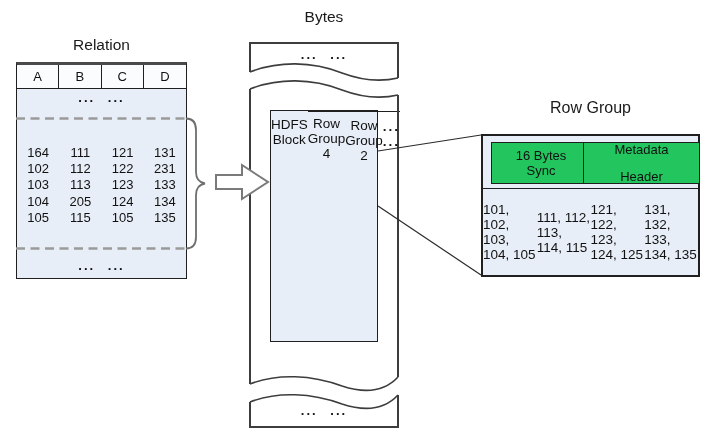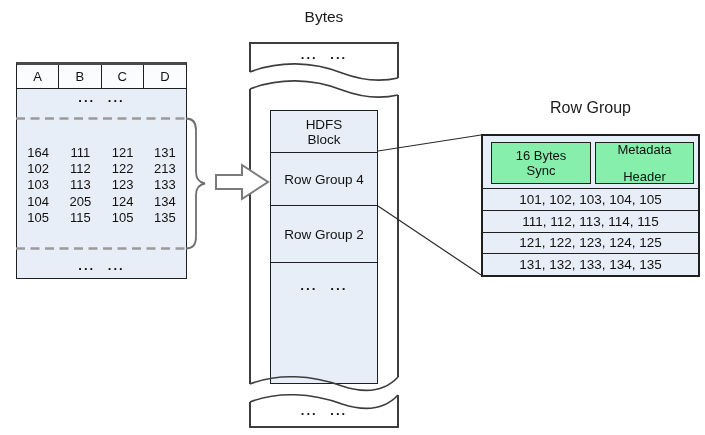--- a/index.html
+++ b/index.html
@@ -37,76 +37,77 @@
   }
   .rt-cell { display:flex; align-items:center; justify-content:center; }
 
   
   .strip-ellipsis { position:absolute; left:250px; width:148px; text-align:center; }
   .se-top { top:47px; }
   .se-bottom { top:403px; }
 
   
   .stack {
-    position:absolute; left:270px; top:110px; width:108px; height:274px;
+    position:absolute; left:270px; top:110px; width:108px; height:232px;
     box-sizing:border-box; background:#e8eef7; border:1.6px solid #1f1f1f;
-    display:flex; flex-direction:column;
+    display:flex; flex-direction:row;
   }
   .stack-sec {
     display:flex; align-items:center; justify-content:center;
     font-size:13.5px; text-align:center; border-top:1.6px solid #1f1f1f;
     box-sizing:border-box;
   }
   .stack-sec:first-child { border-top:none; }
   .hdfs { flex-direction:column; line-height:15px; height:41px; }
   .h53 { height:53px; } .h57 { height:57px; } .h45 { height:45px; } .grow { flex:1; }
 
   
   .detail {
     position:absolute; left:481px; top:134px; width:219px; height:143px;
     box-sizing:border-box; background:#e8eef7; border:2px solid #1f1f1f;
   }
   .d-box {
     position:absolute; top:6px; height:42px; box-sizing:border-box;
-    border:1.5px solid #1f1f1f; background:#86efac;
+    border:1.5px solid #1f1f1f; background:#22c55e;
     display:flex; flex-direction:column; align-items:center; justify-content:center;
     font-size:13px; line-height:15.5px; text-align:center;
   }
   .d-sync { left:8px; width:100px; }
-  .d-meta { left:112px; width:99px;gap:12px; }
-  .d-rows { position:absolute; left:0; right:0; top:52px; bottom:0; display:flex; flex-direction:column; }
+  .d-meta { left:100px; width:117px;gap:12px; }
+  .d-rows { position:absolute; left:0; right:0; top:52px; bottom:0; display:flex; flex-direction:row; }
   .d-row { flex:1; border-top:1.5px solid #1f1f1f; display:flex; align-items:center; justify-content:center; font-size:13.5px; }
 
   svg.overlay { position:absolute; left:0; top:0; width:705px; height:435px; pointer-events:none; }
 </style>
 </head>
 <body>
 
 <div class="canvas">
 
+  <div class="diagram-title t-relation">Relation</div>
   <div class="diagram-title t-rcfile">Bytes</div>
   <div class="diagram-title t-rowgroup">Row Group</div>
 
   <div class="relation-table">
     <div class="rt-header">
       <div class="rt-hcell">A</div>
       <div class="rt-hcell">B</div>
       <div class="rt-hcell">C</div>
       <div class="rt-hcell">D</div>
     </div>
     <div class="rt-ellipsis top ellip">... ...</div>
     <div class="rt-grid">
       <div class="rt-cell">164</div>
       <div class="rt-cell">111</div>
       <div class="rt-cell">121</div>
       <div class="rt-cell">131</div>
       <div class="rt-cell">102</div>
       <div class="rt-cell">112</div>
       <div class="rt-cell">122</div>
-      <div class="rt-cell">213</div>
+      <div class="rt-cell">231</div>
       <div class="rt-cell">103</div>
       <div class="rt-cell">113</div>
       <div class="rt-cell">123</div>
       <div class="rt-cell">133</div>
       <div class="rt-cell">104</div>
       <div class="rt-cell">205</div>
       <div class="rt-cell">124</div>
       <div class="rt-cell">134</div>
       <div class="rt-cell">105</div>
       <div class="rt-cell">115</div>

